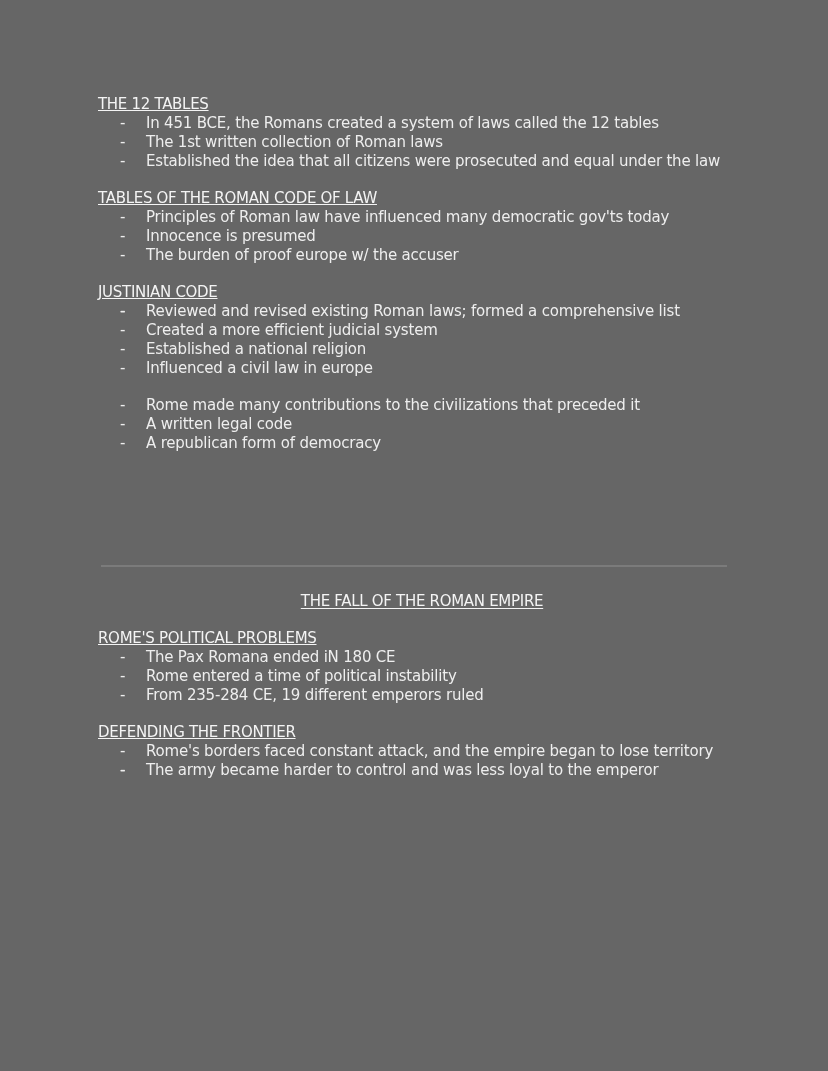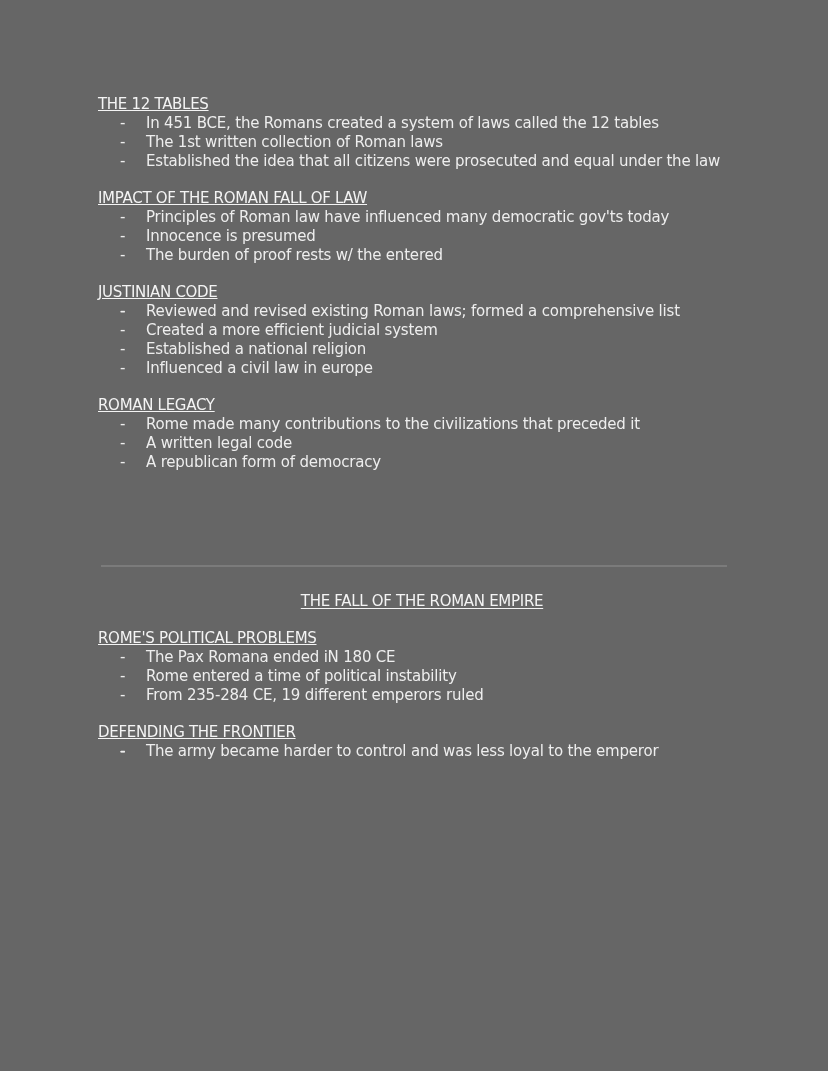--- a/index.html
+++ b/index.html
@@ -87,41 +87,40 @@
   <div class="section">
     <h2 class="heading">THE 12 TABLES</h2>
     <ul class="bullets">
       <li><span class="dash">-</span><span>In 451 BCE, the Romans created a system of laws called the 12 tables</span></li>
       <li><span class="dash">-</span><span>The 1st written collection of Roman laws</span></li>
       <li><span class="dash">-</span><span>Established the idea that all citizens were prosecuted and equal under the law</span></li>
     </ul>
   </div>
 
   <div class="section">
-    <h2 class="heading">IMPACT OF THE ROMAN FALL OF LAW</h2>
+    <h2 class="heading">TABLES OF THE ROMAN CODE OF LAW</h2>
     <ul class="bullets">
       <li><span class="dash">-</span><span>Principles of Roman law have influenced many democratic gov'ts today</span></li>
       <li><span class="dash">-</span><span>Innocence is presumed</span></li>
-      <li><span class="dash">-</span><span>The burden of proof rests w/ the entered</span></li>
+      <li><span class="dash">-</span><span>The burden of proof europe w/ the accuser</span></li>
     </ul>
   </div>
 
   <div class="section">
     <h2 class="heading">JUSTINIAN CODE</h2>
     <ul class="bullets">
       <li><span class="dash">-</span></li>
       <li><span class="dash">-</span><span>Reviewed and revised existing Roman laws; formed a comprehensive list</span></li>
       <li><span class="dash">-</span><span>Created a more efficient judicial system</span></li>
       <li><span class="dash">-</span><span>Established a national religion</span></li>
       <li><span class="dash">-</span><span>Influenced a civil law in europe</span></li>
     </ul>
   </div>
 
   <div class="section">
-    <h2 class="heading">ROMAN LEGACY</h2>
     <ul class="bullets">
       <li><span class="dash">-</span><span>Rome made many contributions to the civilizations that preceded it</span></li>
       <li><span class="dash">-</span><span>A written legal code</span></li>
       <li><span class="dash">-</span><span>A republican form of democracy</span></li>
     </ul>
   </div>
 </div>
 
 <div class="divider"></div>
 
@@ -134,18 +133,18 @@
     <ul class="bullets">
       <li><span class="dash">-</span><span>The Pax Romana ended iN 180 CE</span></li>
       <li><span class="dash">-</span><span>Rome entered a time of political instability</span></li>
       <li><span class="dash">-</span><span>From 235-284 CE, 19 different emperors ruled</span></li>
     </ul>
   </div>
 
   <div class="section">
     <h2 class="heading">DEFENDING THE FRONTIER</h2>
     <ul class="bullets">
-      <li><span class="dash">-</span></li>
+      <li><span class="dash">-</span><span>Rome's borders faced constant attack, and the empire began to lose territory</span></li>
       <li><span class="dash">-</span></li>
       <li><span class="dash">-</span><span>The army became harder to control and was less loyal to the emperor</span></li>
     </ul>
   </div>
 </div>
 
 </body></html>

